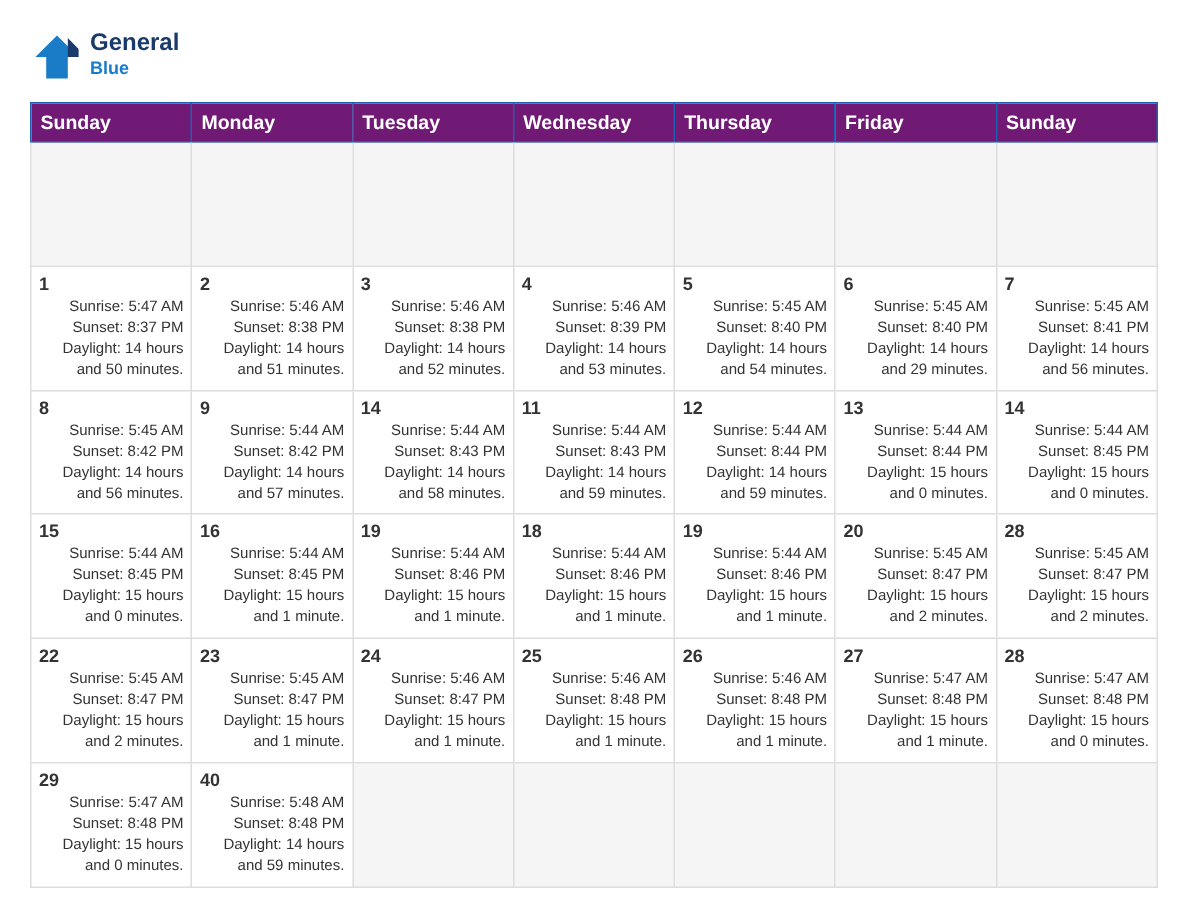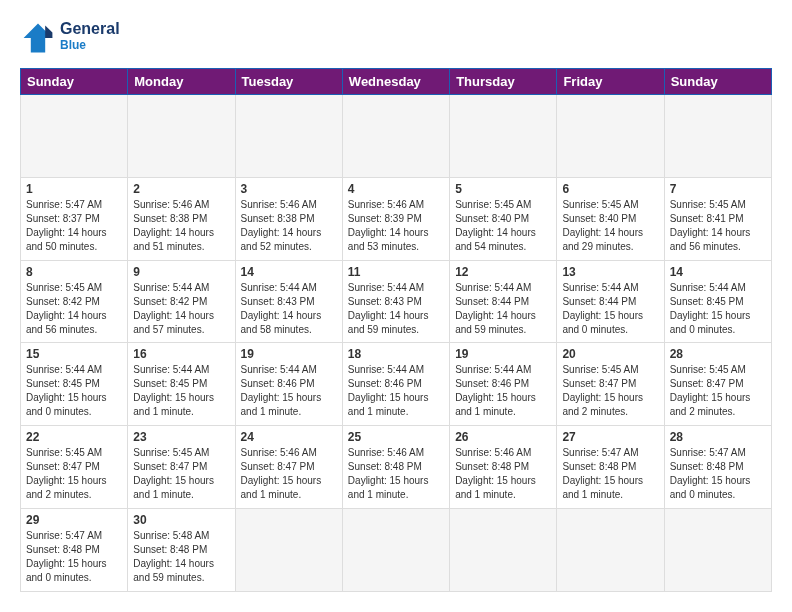--- a/index.html
+++ b/index.html
@@ -73,20 +73,21 @@
       background: #f5f5f5;
     }
     .day-num {
       font-size: 12px;
       font-weight: bold;
       display: block;
       margin-bottom: 2px;
     }
     .day-info {
       line-height: 1.4;
+      text-align: right;
     }
   </style>
 </head>
 <body>
 
 <div class="page">
   <div class="header">
     <div class="logo">
       <svg class="logo-icon" viewBox="0 0 40 40">
         <polygon points="20,4 36,20 28,20 28,36 12,36 12,20 4,20" fill="#1a7cc7"></polygon>
@@ -360,21 +361,21 @@
         <tr>
           <td>
         <span class="day-num">29</span>
         <div class="day-info">
           <span>Sunrise: 5:47 AM</span><br>
           <span>Sunset: 8:48 PM</span><br>
           <span>Daylight: 15 hours and 0 minutes.</span>
         </div>
       </td>
           <td>
-        <span class="day-num">30</span>
+        <span class="day-num">40</span>
         <div class="day-info">
           <span>Sunrise: 5:48 AM</span><br>
           <span>Sunset: 8:48 PM</span><br>
           <span>Daylight: 14 hours and 59 minutes.</span>
         </div>
       </td>
           <td class="empty"></td>
           <td class="empty"></td>
           <td class="empty"></td>
           <td class="empty"></td>

